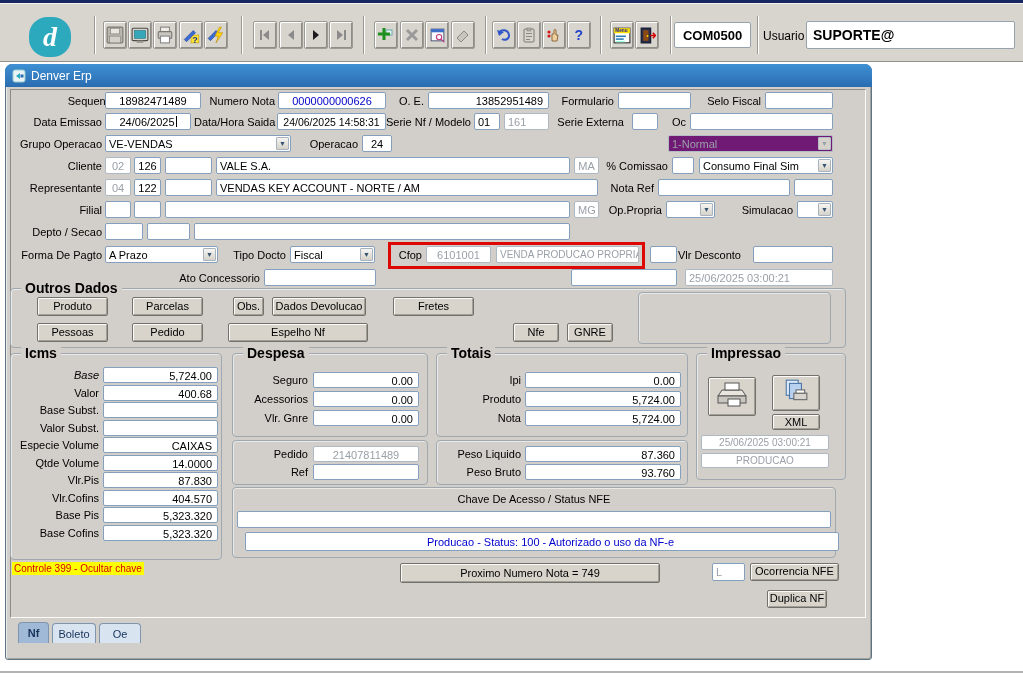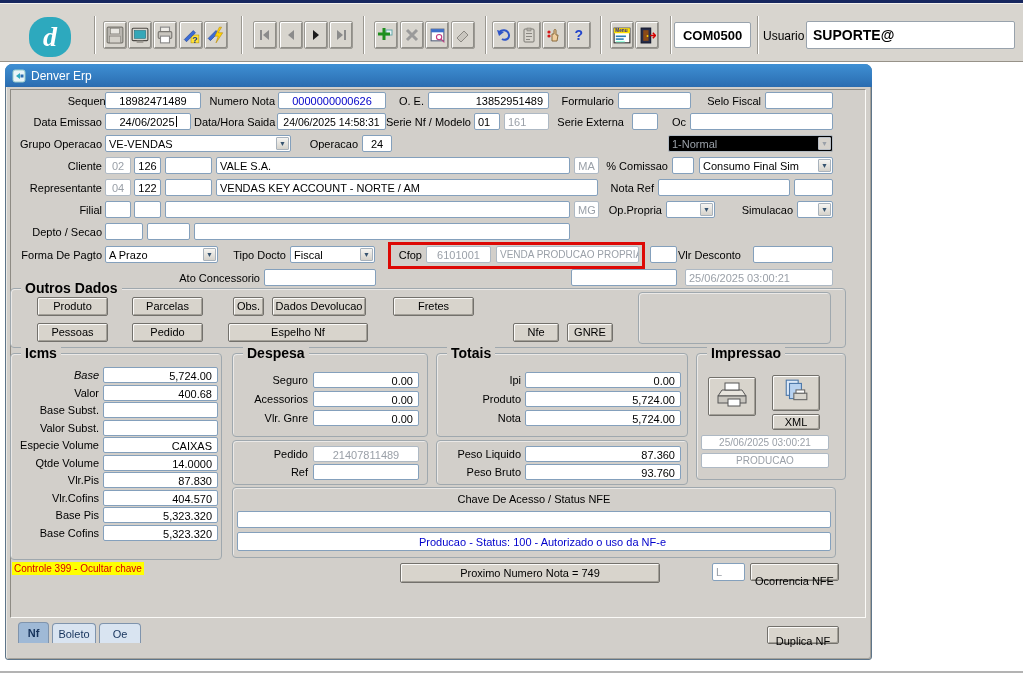--- a/index.html
+++ b/index.html
@@ -38,21 +38,21 @@
   .fld { position:absolute; height:17px; background:#fff; border:1px solid #84a0bc; border-radius:2px;
          font-size:11px; line-height:14px; padding:1px 3px; color:#000; white-space:nowrap; overflow:hidden; }
   .c { text-align:center; } .r { text-align:right; padding-right:5px; }
   .dim { color:#9aa0a8; }
   .fld.flat { border-color:#aeb9c4; }
   .dd { position:absolute; height:17px; background:#fff; border:1px solid #84a0bc; border-radius:2px;
         font-size:11px; line-height:14px; padding:1px 16px 1px 3px; white-space:nowrap; overflow:hidden; }
   .dd .arw { position:absolute; right:1px; top:1px; bottom:1px; width:13px;
              background:linear-gradient(#f6f5f2,#d5d2cb); border:1px solid #a8b2bc; border-radius:1px;
              font-size:7px; color:#36536f; display:flex; align-items:center; justify-content:center; }
-  .dd.off { background:#000000; color:#9aa0a8; border-color:#b4bcc4; }
+  .dd.off { background:#701a75; color:#9aa0a8; border-color:#b4bcc4; }
   .dd.off .arw { color:#9aa0a8; background:#d5d2cc; border-color:#b8bec6; }
   .btn { position:absolute; background:#d8d4cc; border:1px solid #73716c; border-radius:2px;
          box-shadow: inset 1px 1px 0 #fbfaf8, inset -1px -1px 0 #a29f97;
          font-size:11px; color:#000; text-align:center; padding-top:2px; height:19px; cursor:default; white-space:nowrap; }
   .gb { position:absolute; border:1px solid #9fa8ae; border-radius:4px; box-shadow: inset 1px 1px 0 rgba(255,255,255,.55); }
   .cap { position:absolute; top:-7px; left:10px; background:#d2cfca; padding:0 4px;
          font-size:14px; font-weight:bold; line-height:13px; white-space:nowrap; }
   .panel { position:absolute; border:1px solid #9fa8ae; border-radius:4px; box-shadow: inset 1px 1px 0 rgba(255,255,255,.55); }
   .redbox { position:absolute; border:3px solid #dd0804; }
   .cursorbar { display:inline-block; width:1px; height:11px; background:#000; vertical-align:-1px; margin-left:1px; }
@@ -412,26 +412,26 @@
         <rect x="12" y="11" width="8" height="3" fill="#fff" stroke="#666"></rect>
       </svg>
   </div>
   <div class="btn" style="left:772px; top:414px; width:48px; height:16px; padding-top:1px;">XML</div>
   <div class="fld c dim flat" style="left:701px; top:435px; width:128px; height:15px; font-size:10px; line-height:12px;">25/06/2025 03:00:21</div>
   <div class="fld c dim flat" style="left:701px; top:453px; width:128px; height:15px; font-size:10px; line-height:12px;">PRODUCAO</div>
 
   <div class="panel" style="left:232px; top:487px; width:604px; height:71px;"></div>
   <div class="lbl" style="left:232px; top:493px; width:604px; text-align:center;">Chave De Acesso / Status NFE</div>
   <div class="fld" style="left:237px; top:511px; width:594px;"></div>
-  <div class="fld status-blue" style="left:237px; top:532px; width:594px; height:19px; line-height:16px;padding-left:20px;">Producao - Status: 100 - Autorizado o uso da NF-e</div>
+  <div class="fld status-blue" style="left:245px; top:532px; width:594px; height:19px; line-height:16px;padding-left:20px;">Producao - Status: 100 - Autorizado o uso da NF-e</div>
 
   <div class="yellownote" style="left:12px; top:562px;">Controle 399 -  Ocultar chave</div>
   <div class="btn" style="left:400px; top:563px; width:260px; height:20px; padding-top:3px;">Proximo Numero Nota = 749</div>
   <div class="fld dim" style="left:712px; top:563px; width:33px; height:18px;">L</div>
-  <div class="btn" style="left:750px; top:563px; width:89px; height:18px; padding-top:11px;">Ocorrencia NFE</div>
-  <div class="btn" style="left:767px; top:590px; width:72px; height:18px; padding-top:8px;margin-top:36px;">Duplica NF</div>
+  <div class="btn" style="left:750px; top:563px; width:89px; height:18px; padding-top:1px;">Ocorrencia NFE</div>
+  <div class="btn" style="left:767px; top:590px; width:60px; height:18px; padding-top:1px;">Duplica NF</div>
 
   <div class="tab on" style="left:18px; top:622px; width:31px;">Nf</div>
   <div class="tab off" style="left:52px; top:623px; width:44px;">Boleto</div>
   <div class="tab off" style="left:99px; top:623px; width:42px;">Oe</div>
 
   <div class="bottomline"></div>
 </div>
 
 </body></html>

